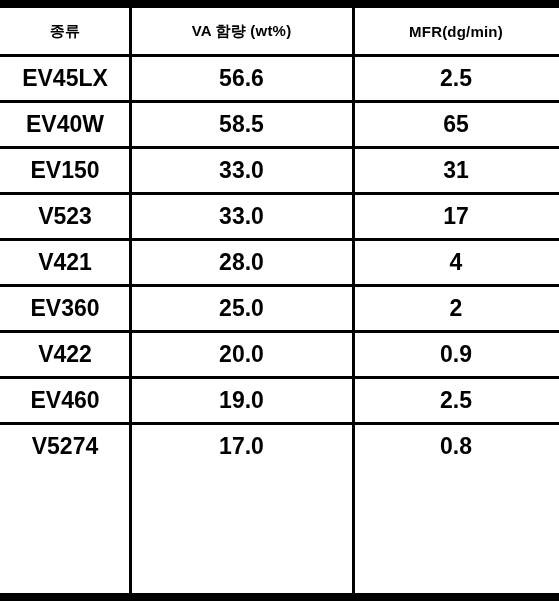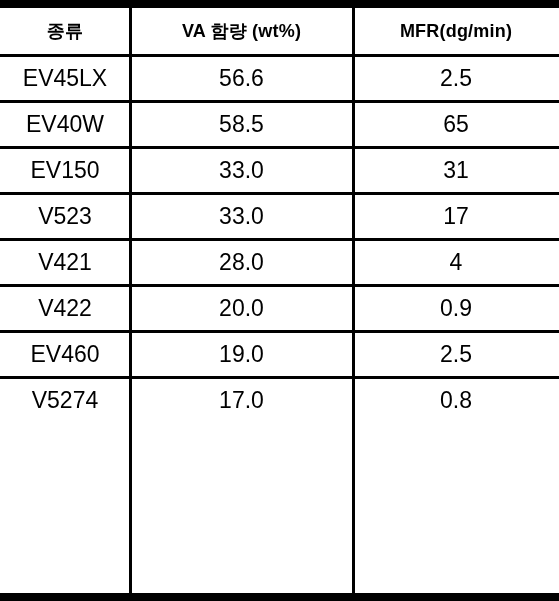--- a/index.html
+++ b/index.html
@@ -42,29 +42,29 @@
     padding: 0;
     margin: 0;
     text-align: center;
     vertical-align: middle;
     border-bottom: 3px solid #000000;
     background: transparent;
   }
 
   table.spec-table thead th {
     height: 46px;
-    font-size: 18px;
+    font-size: 15px;
     font-weight: bold;
     letter-spacing: 0.2px;
   }
 
   table.spec-table tbody td {
     height: 43px;
     font-size: 23px;
-    font-weight: normal;
+    font-weight: bold;
   }
 
   table.spec-table tbody tr:last-child td {
     border-bottom: none;
   }
 
   
   .vrule {
     position: absolute;
     top: 0;
@@ -118,20 +118,25 @@
         <td>V523</td>
         <td>33.0</td>
         <td>17</td>
       </tr>
       <tr>
         <td>V421</td>
         <td>28.0</td>
         <td>4</td>
       </tr>
       <tr>
+        <td>EV360</td>
+        <td>25.0</td>
+        <td>2</td>
+      </tr>
+      <tr>
         <td>V422</td>
         <td>20.0</td>
         <td>0.9</td>
       </tr>
       <tr>
         <td>EV460</td>
         <td>19.0</td>
         <td>2.5</td>
       </tr>
       <tr>

